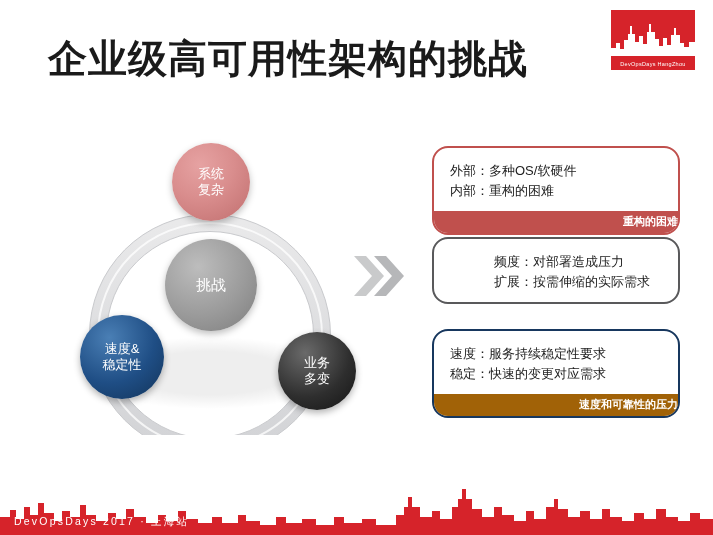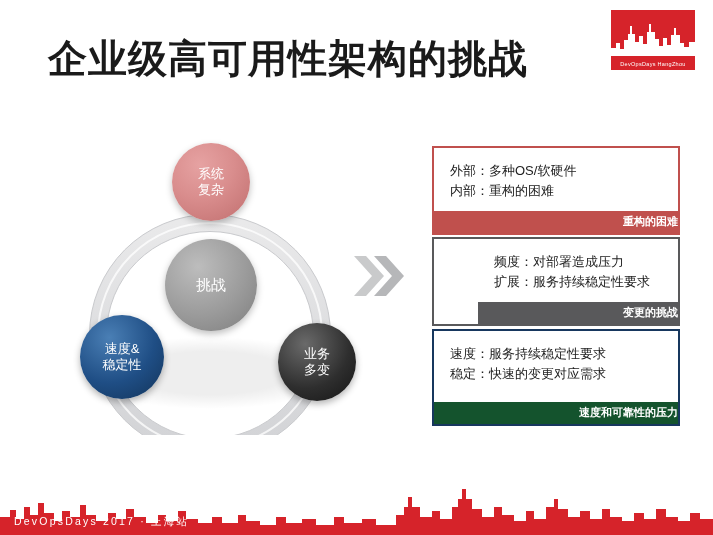--- a/index.html
+++ b/index.html
@@ -95,41 +95,41 @@
   }
   #node-left {
     width: 84px; height: 84px;
     left: 60px; top: 190px;
     background: radial-gradient(circle at 35% 27%, #4a7fb5 0%, #1f4e85 55%, #123358 100%);
     box-shadow: 0 3px 7px rgba(0,0,0,.3);
     font-size: 13px;
   }
   #node-right {
     width: 78px; height: 78px;
-    left: 258px; top: 198px;
+    left: 258px; top: 207px;
     background: radial-gradient(circle at 35% 27%, #6a6a6a 0%, #2e2e2e 58%, #141414 100%);
     box-shadow: 0 3px 7px rgba(0,0,0,.3);
     font-size: 13px;
   }
 
   
   #arrow {
     position: absolute;
     left: 352px;
     top: 252px;
     width: 60px;
     height: 48px;
   }
 
   
   .card {
     position: absolute;
     left: 432px;
     width: 248px;
-    border-radius: 0;
+    border-radius: 16px;
     box-sizing: border-box;
     overflow: hidden;
     background: #ffffff;
   }
   .card .body {
     padding: 13px 12px 10px 16px;
     font-size: 13px;
     color: #222;
     line-height: 1.55;
   }
@@ -151,21 +151,21 @@
     top: 237px;
     border: 2px solid #59595b;
     padding-left: 44px;
   }
   #card-1 .footer { background: #59595b; }
 
   #card-2 {
     top: 329px;
     border: 2px solid #17375e;
   }
-  #card-2 .footer { background: #14532d; margin-top: 8px; }
+  #card-2 .footer { background: #a16207; }
 
   
   #bottom-bar {
     position: absolute;
     left: 0; right: 0; bottom: 0;
     height: 58px;
   }
   #bottom-bar .skyline {
     position: absolute;
     left: 0; right: 0; bottom: 0;
@@ -245,23 +245,22 @@
   <div class="body">
     <div>外部：多种OS/软硬件</div>
     <div>内部：重构的困难</div>
   </div>
   <div class="footer">重构的困难</div>
 </div>
 
 <div class="card" id="card-1">
   <div class="body">
     <div>频度：对部署造成压力</div>
-    <div>扩展：服务持续稳定性要求</div>
-  </div>
-  <div class="footer">变更的挑战</div>
+    <div>扩展：按需伸缩的实际需求</div>
+  </div>
 </div>
 
 <div class="card" id="card-2">
   <div class="body">
     <div>速度：服务持续稳定性要求</div>
     <div>稳定：快速的变更对应需求</div>
   </div>
   <div class="footer">速度和可靠性的压力</div>
 </div>
 

